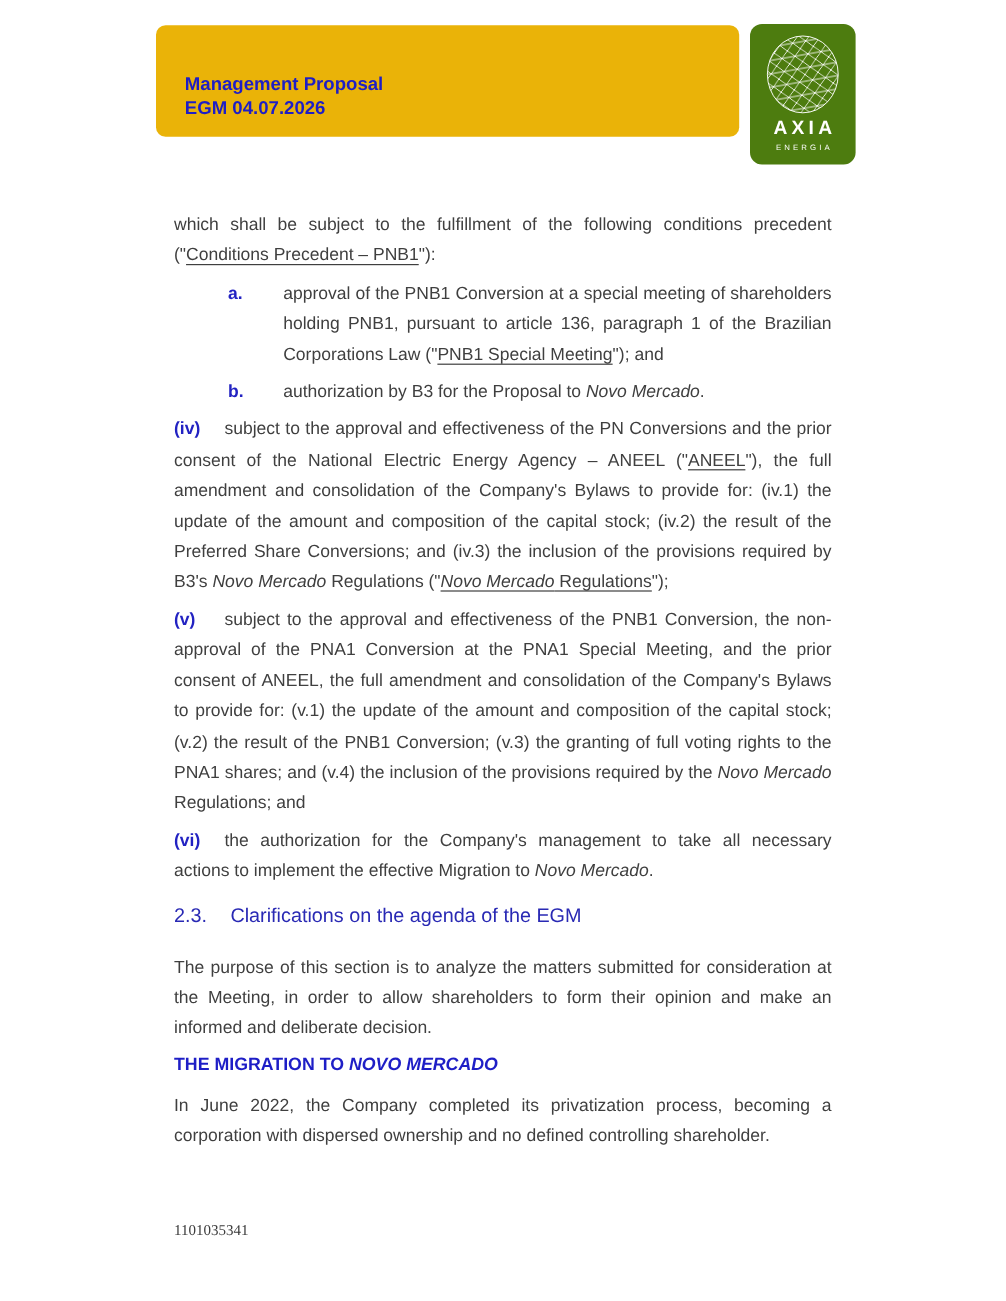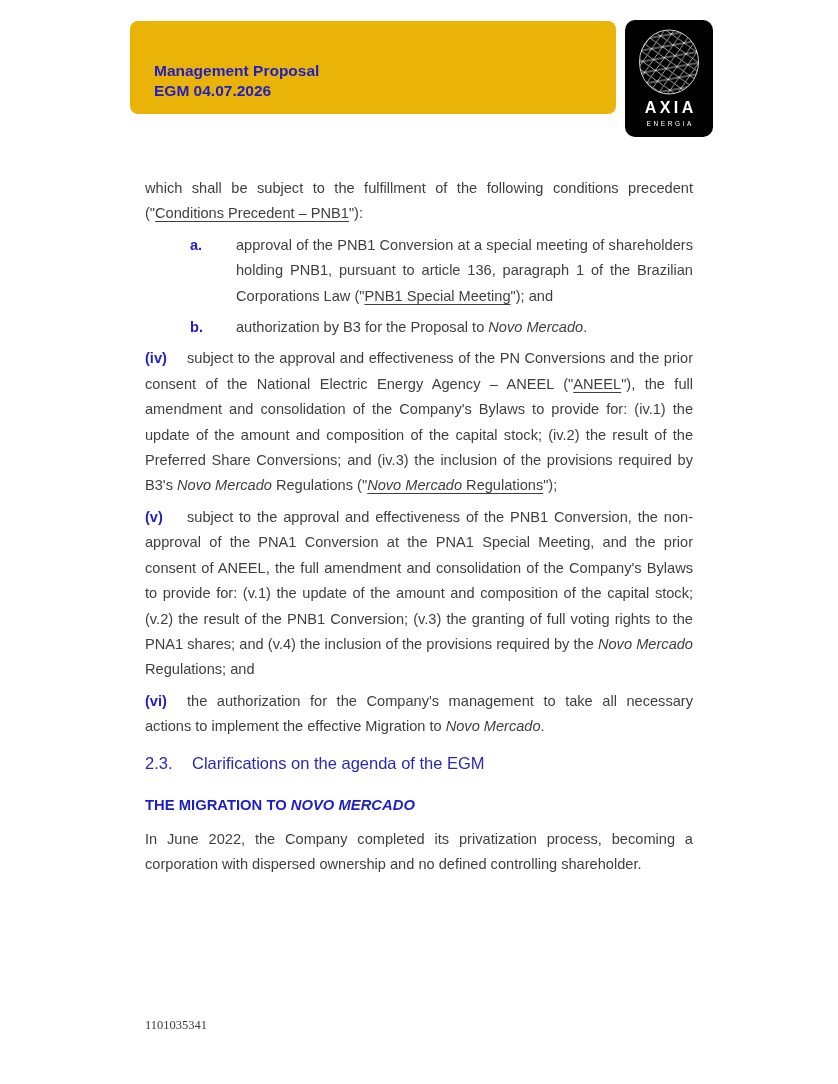--- a/index.html
+++ b/index.html
@@ -26,21 +26,21 @@
     left: 24px; top: 40px;
     color: #1e1ec6;
     font-weight: bold;
     font-size: 15.5px;
     line-height: 20px;
   }
   .logo-box {
     position: absolute;
     left: 625px; top: 20px;
     width: 88px; height: 117px;
-    background: #000000;
+    background: #4d7c0f;
     border-radius: 10px;
     display: flex;
     flex-direction: column;
     align-items: center;
     padding-top: 9px;
   }
   .logo-brand {
     color: #ffffff;
     font-weight: bold;
     font-size: 16px;
@@ -150,20 +150,21 @@
     <div class="list-item"><span class="marker">b.</span><span>authorization by B3 for the Proposal to </span><span class="i">Novo Mercado</span><span>.</span></div>
 
     <p class="para"><span class="plabel">(iv)</span><span>subject to the approval and effectiveness of the PN Conversions and the prior consent of the National Electric Energy Agency – ANEEL ("</span><span class="u">ANEEL</span><span>"), the full amendment and consolidation of the Company's Bylaws to provide for: (iv.1) the update of the amount and composition of the capital stock; (iv.2) the result of the Preferred Share Conversions; and (iv.3) the inclusion of the provisions required by B3's </span><span class="i">Novo Mercado</span><span> Regulations ("</span><span class="u i">Novo Mercado</span><span class="u"> Regulations</span><span>");</span></p>
 
     <p class="para"><span class="plabel">(v)</span><span>subject to the approval and effectiveness of the PNB1 Conversion, the non-approval of the PNA1 Conversion at the PNA1 Special Meeting, and the prior consent of ANEEL, the full amendment and consolidation of the Company's Bylaws to provide for: (v.1) the update of the amount and composition of the capital stock; (v.2) the result of the PNB1 Conversion; (v.3) the granting of full voting rights to the PNA1 shares; and (v.4) the inclusion of the provisions required by the </span><span class="i">Novo Mercado</span><span> Regulations; and</span></p>
 
     <p class="para"><span class="plabel">(vi)</span><span>the authorization for the Company's management to take all necessary actions to implement the effective Migration to  </span><span class="i">Novo Mercado</span><span>.</span></p>
 
     <h2 class="section-heading"><span class="hnum">2.3.</span><span>Clarifications on the agenda of the EGM</span></h2>
 
+    <p class="para"><span>The purpose of this section is to analyze the matters submitted for consideration at the Meeting, in order to allow shareholders to form their opinion and make an informed and deliberate decision.</span></p>
 
     <h3 class="sub-heading"><span>THE MIGRATION TO </span><span class="i">NOVO MERCADO</span></h3>
 
     <p class="para"><span>In June 2022, the Company completed its privatization process, becoming a corporation with dispersed ownership and no defined controlling shareholder.</span></p>
 
   </div>
 
   <div class="doc-footer"><span>1101035341</span></div>
 
 </div>

